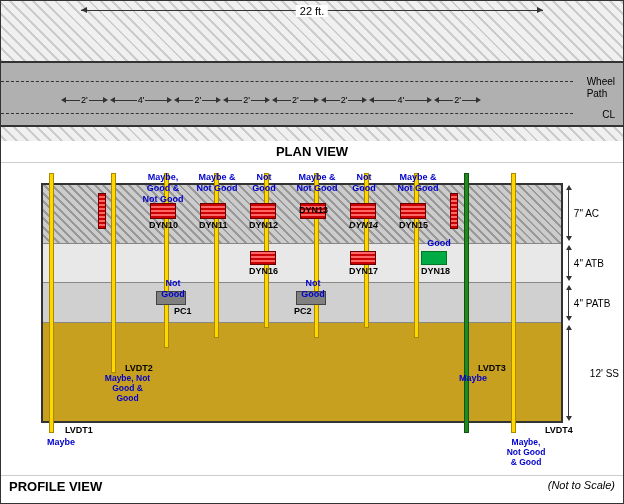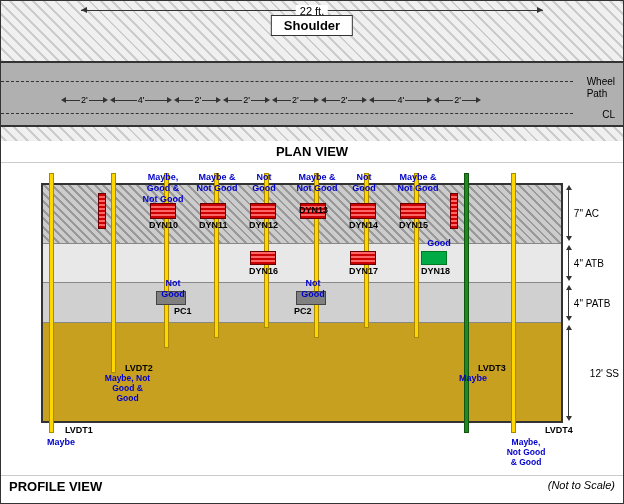--- a/index.html
+++ b/index.html
@@ -303,21 +303,20 @@
   <div class="top-section">
     <div class="road-area">
 
       <div class="shoulder-top">
 
         <div class="dim-arrow-top">
           <div class="dim-line"></div>
           <div class="dim-label">22 ft.</div>
         </div>
 
-        <div class="shoulder-label-box">Shoulder</div>
       </div>
 
       <div class="road-gray">
 
         <div class="road-white-strip">
 
           <div class="sensors-row">
             <div class="sensor-circle"></div>
             <div class="sensor-circle"></div>
             <div class="sensor-striped"></div>
@@ -507,21 +506,21 @@
 
       <div style="position:absolute; left:420px; top:88px; width:26px; height:14px; background:#00aa44; border:1px solid #007722;"></div>
 
       <div style="position:absolute; left:155px; top:128px; width:30px; height:14px; background:#808080; border:1px solid #444;"></div>
       <div style="position:absolute; left:295px; top:128px; width:30px; height:14px; background:#808080; border:1px solid #444;"></div>
 
       <div class="dyn-label" style="left:148px; top:57px;">DYN10</div>
       <div class="dyn-label" style="left:198px; top:57px;">DYN11</div>
       <div class="dyn-label" style="left:248px; top:57px;">DYN12</div>
       <div class="dyn-label" style="left:298px; top:42px;">DYN13</div>
-      <div class="dyn-label" style="left:348px; top:57px;">DYN14</div>
+      <div class="dyn-label" style="left:348px; top:57px;font-style:italic;">DYN14</div>
       <div class="dyn-label" style="left:398px; top:57px;">DYN15</div>
       <div class="dyn-label" style="left:248px; top:103px;">DYN16</div>
       <div class="dyn-label" style="left:348px; top:103px;">DYN17</div>
       <div class="dyn-label" style="left:420px; top:103px;">DYN18</div>
 
       <div class="dyn-label" style="left:153px; top:143px;padding-left:20px;">PC1</div>
       <div class="dyn-label" style="left:293px; top:143px;">PC2</div>
 
       <div class="lvdt-label" style="left:40px; top:262px;">LVDT1</div>
       <div class="lvdt-label" style="left:100px; top:200px;">LVDT2</div>

